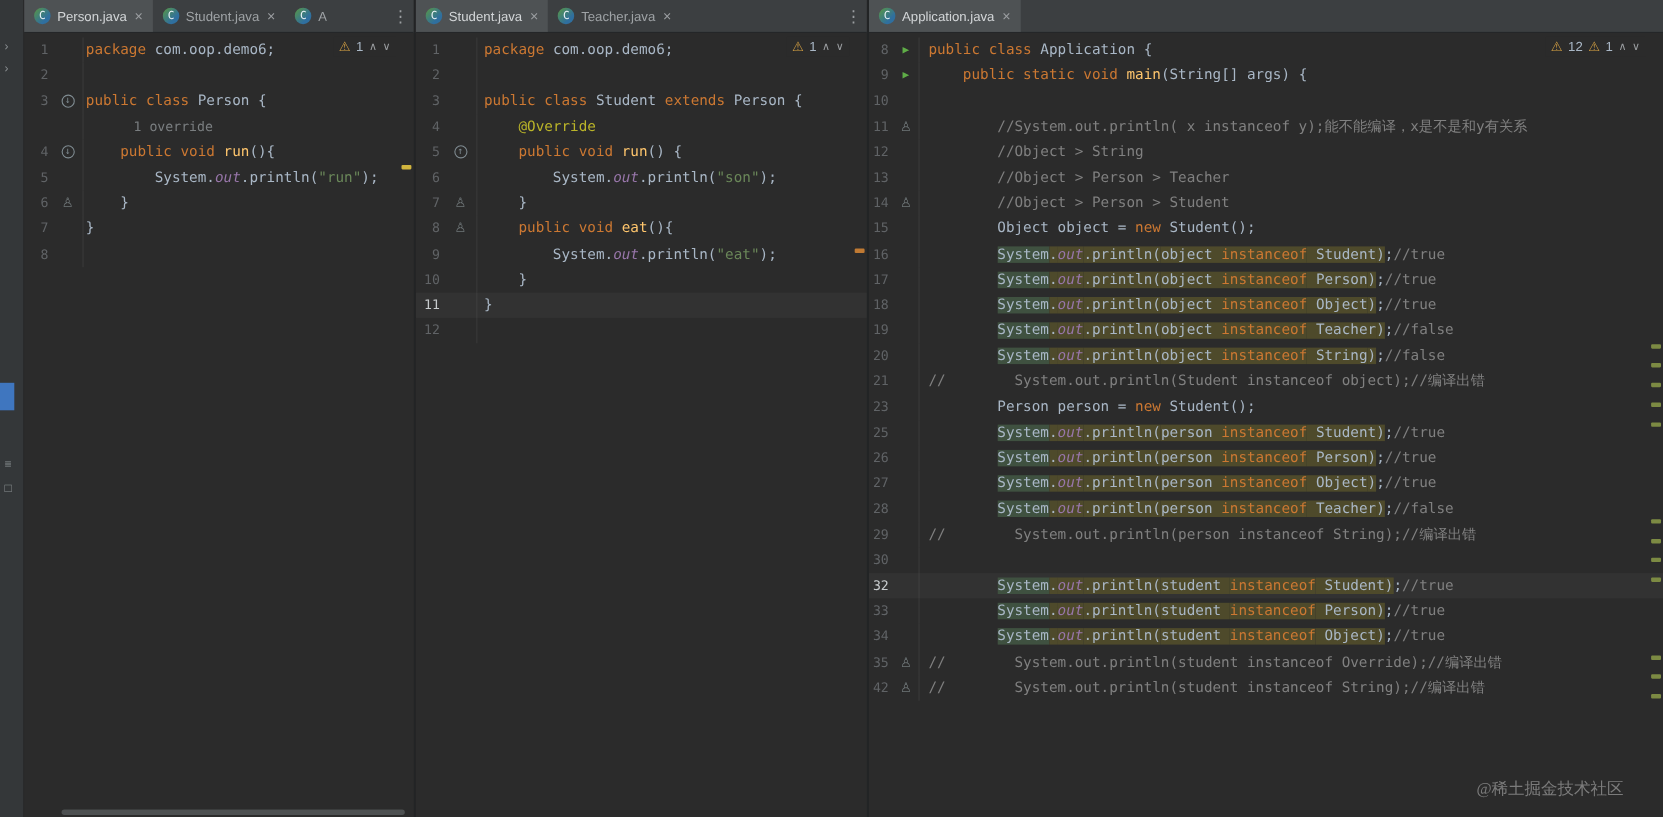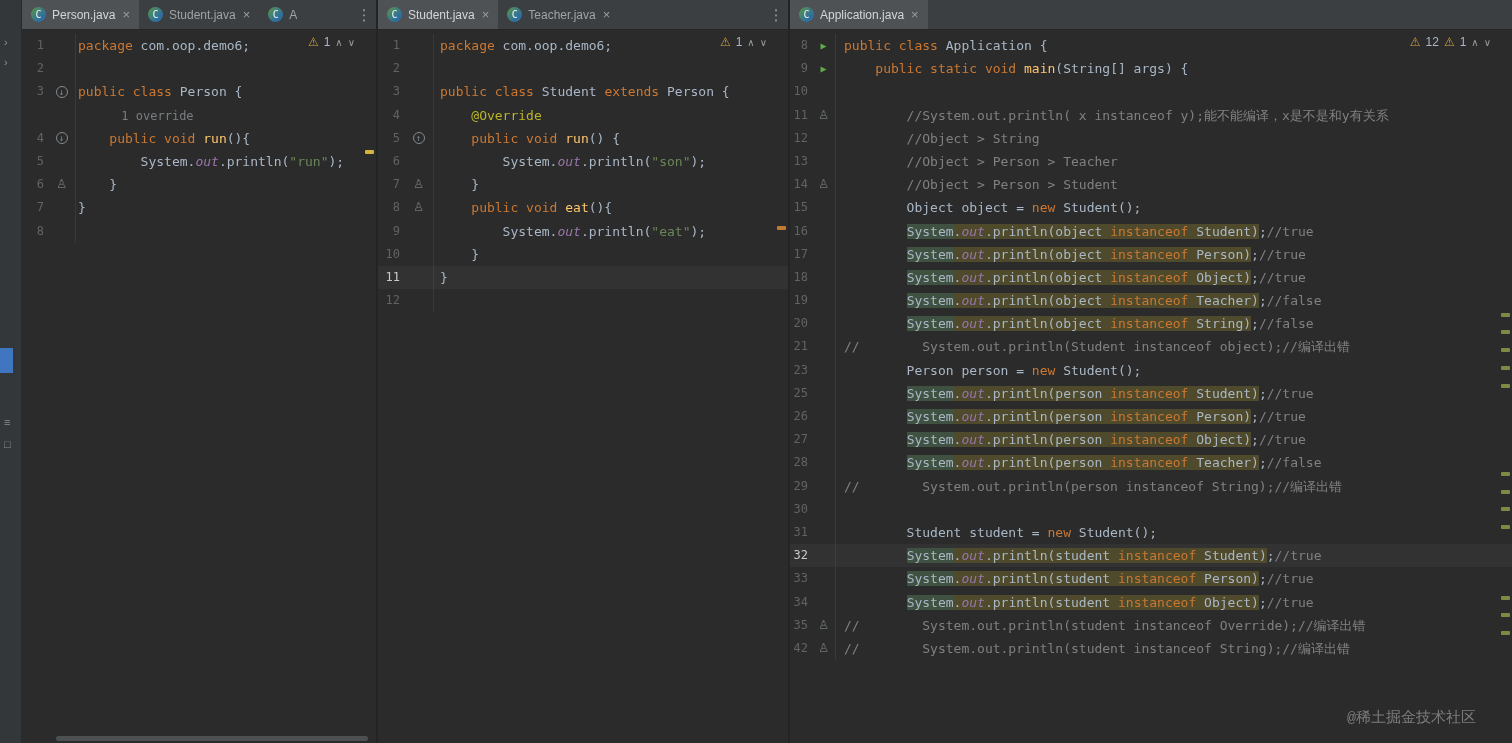--- a/index.html
+++ b/index.html
@@ -38,21 +38,21 @@
   .bg-g{background:var(--hlg)} .bg-y{background:var(--hly)}
   .run-ic{color:var(--run);font-size:10px;cursor:pointer}
   .ovr{width:12px;height:12px;border:1px solid #7f8b91;border-radius:50%;color:#7f8b91;font-size:9px;line-height:10px;text-align:center;display:inline-block;cursor:pointer}
   .mark-ic{color:#6e7577;font-size:12px;font-family:"DejaVu Sans",sans-serif}
   .insp{position:absolute;top:3px;right:16px;display:flex;align-items:center;gap:5px;font-size:12px;color:#a9b7c6;background:var(--bg);padding:2px 5px;z-index:6;font-family:"Liberation Sans",sans-serif}
   .warn{color:var(--warncol);font-size:12px;font-family:"DejaVu Sans",sans-serif}
   .chev{color:#9b9ea1;font-size:10px;cursor:pointer}
   .stripe{position:absolute;top:0;right:0;width:14px;height:100%;z-index:5}
   .tick{position:absolute;right:2px;width:9px;height:4px;border-radius:1px}
   .hscroll{position:absolute;bottom:2px;left:34px;width:312px;height:5px;background:#595d5f;border-radius:3px;opacity:.75;z-index:6}
-  .watermark{position:absolute;bottom:16px;right:36px;color:rgba(172,172,172,.62);font-size:15px;z-index:6;font-family:Liberation Mono, monospace}
+  .watermark{position:absolute;bottom:16px;right:36px;color:rgba(172,172,172,.62);font-size:15px;z-index:6;font-family:Liberation Serif, serif}
 </style>
 </head>
 <body>
 
 <div class="app">
 
   <div class="left-strip">
     <div class="tool-indicator" style="top: 348px;"></div>
   <span class="strip-ic" style="top: 36px;">›</span>
       <span class="strip-ic" style="top: 56px;">›</span>
@@ -373,25 +373,20 @@
           </div>
           <div class="row">
             <span class="lnum">29</span>
             <span class="gut"></span>
             <span class="code"><span class="c-cmt">//        System.out.println(person instanceof String);//编译出错</span></span>
           </div>
           <div class="row">
             <span class="lnum">30</span>
             <span class="gut"></span>
             <span class="code"></span>
-          </div>
-          <div class="row">
-            <span class="lnum">31</span>
-            <span class="gut"></span>
-            <span class="code"><span class="c-pl">        Student student = </span><span class="c-kw">new</span><span class="c-pl"> Student();</span></span>
           </div>
           <div class="row caret">
             <span class="lnum">32</span>
             <span class="gut"></span>
             <span class="code"><span class="c-pl">        </span><span class="c-pl bg-g">System</span><span class="c-pl bg-y">.</span><span class="c-fld bg-y">out</span><span class="c-pl bg-y">.println(</span><span class="c-pl bg-y">student </span><span class="c-kw bg-y">instanceof</span><span class="c-pl bg-y"> Student</span><span class="c-pl bg-y">)</span><span class="c-pl">;</span><span class="c-cmt">//true</span></span>
           </div>
           <div class="row">
             <span class="lnum">33</span>
             <span class="gut"></span>
             <span class="code"><span class="c-pl">        </span><span class="c-pl bg-g">System</span><span class="c-pl bg-y">.</span><span class="c-fld bg-y">out</span><span class="c-pl bg-y">.println(</span><span class="c-pl bg-y">student </span><span class="c-kw bg-y">instanceof</span><span class="c-pl bg-y"> Person</span><span class="c-pl bg-y">)</span><span class="c-pl">;</span><span class="c-cmt">//true</span></span>

